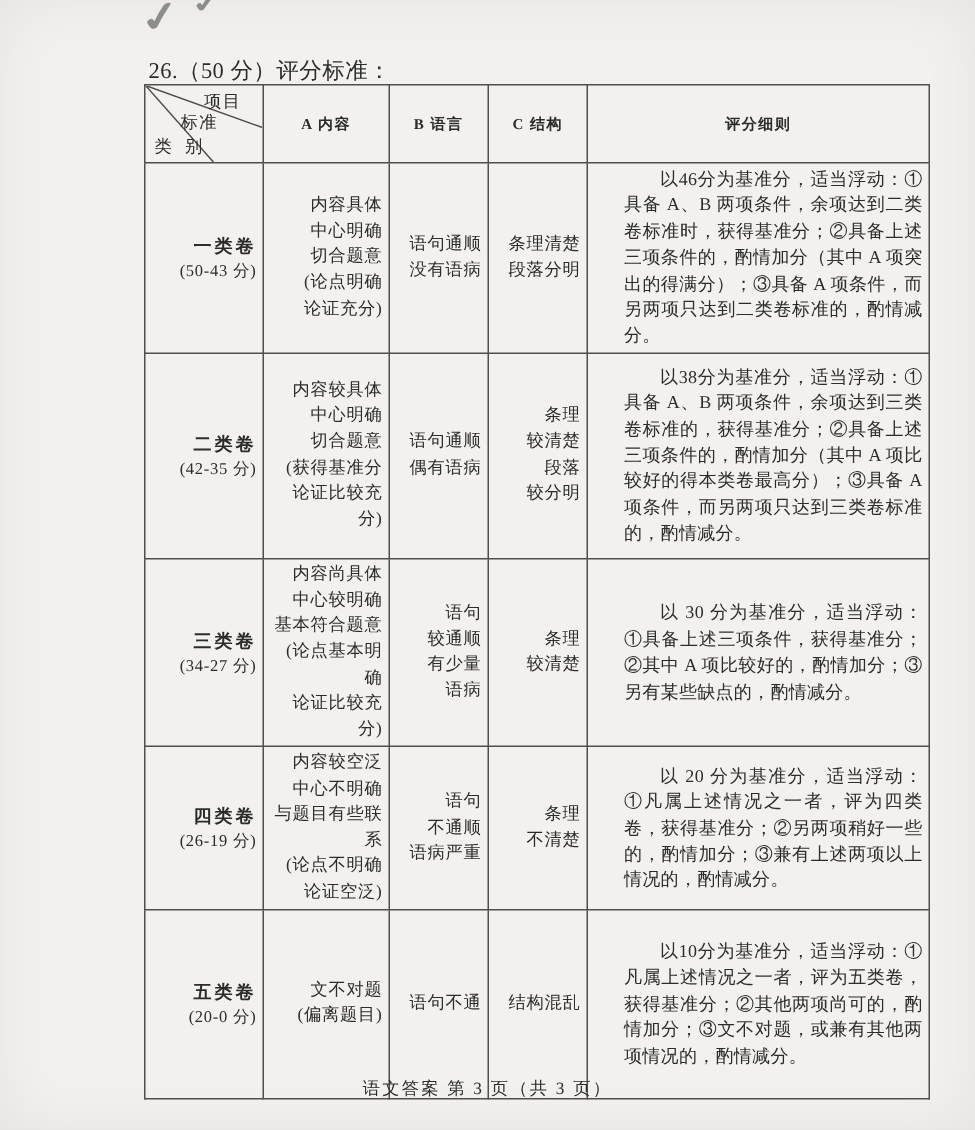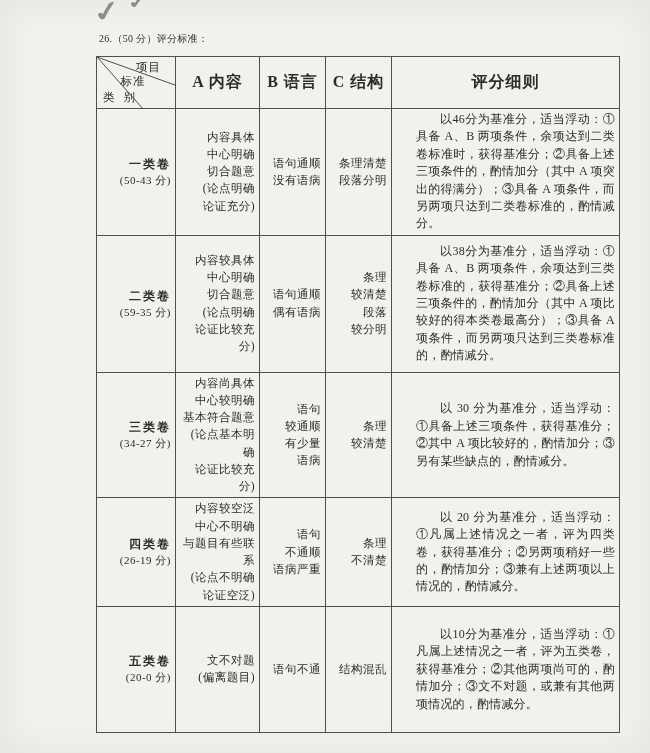--- a/index.html
+++ b/index.html
@@ -3,39 +3,39 @@
 <meta charset="utf-8">
 <style>
   html,body{margin:0;padding:0;background:#e7e6e4;}
   .page{
     position:relative;width:650px;height:753px;margin:0 auto;
     background:#f2f1ee;
     font-family:"Liberation Serif","DejaVu Serif",serif;
     color:#2c2c2a;overflow:hidden;
     box-shadow:inset 0 0 40px rgba(0,0,0,0.06);
   }
-  .heading{position:absolute;left:99px;top:32px;font-size:10px;letter-spacing:0.3px;}
+  .heading{position:absolute;left:99px;top:38px;font-size:15px;letter-spacing:0.3px;}
   .checkmark{position:absolute;color:#8d8d89;font-weight:bold;pointer-events:none;}
   .check-1{left:96px;top:-4px;font-size:26px;transform:rotate(-12deg) scaleX(1.25);}
   .check-2{left:130px;top:-10px;font-size:19px;transform:rotate(-6deg) scaleX(1.3);}
   table.rubric{
     position:absolute;left:96px;top:56px;width:523px;
     border-collapse:collapse;table-layout:fixed;
   }
   .rubric td{
     border:1px solid #504f4c;vertical-align:middle;
     padding:2px 4px;overflow:hidden;
   }
   tr.hrow{height:52px;}
   tr.r1{height:120px;}
   tr.r2{height:137px;}
   tr.r3{height:100px;}
   tr.r4{height:97px;}
   tr.r5{height:126px;}
-  .head-cell{font-size:16px;font-weight:bold;text-align:center;letter-spacing:1px;}
+  .head-cell{font-size:10px;font-weight:bold;text-align:center;letter-spacing:1px;}
   .corner-cell{position:relative;padding:0;}
   .corner-cell svg{position:absolute;left:0;top:0;width:100%;height:100%;}
   .corner-cell svg line{stroke:#504f4c;stroke-width:1;vector-effect:non-scaling-stroke;}
   .c-label{position:absolute;font-size:11.5px;letter-spacing:1px;}
   .c-top{top:3px;left:50%;}
   .c-mid{top:17px;left:30%;}
   .c-bot{bottom:3px;left:6px;letter-spacing:3px;}
   .cat-cell{text-align:right;}
   .cat-name{font-size:12px;font-weight:bold;letter-spacing:2px;}
   .cat-range{font-size:11px;margin-top:0;letter-spacing:0.5px;}
@@ -104,26 +104,26 @@
       <td class="mid-cell">条理清楚
 段落分明</td>
       <td class="detail-cell">
         <div class="detail-text">以46分为基准分，适当浮动：①具备 A、B 两项条件，余项达到二类卷标准时，获得基准分；②具备上述三项条件的，酌情加分（其中 A 项突出的得满分）；③具备 A 项条件，而另两项只达到二类卷标准的，酌情减分。</div>
       </td>
     </tr>
 
     <tr class="r2">
       <td class="cat-cell">
         <div class="cat-name">二类卷</div>
-        <div class="cat-range">(59-35 分)</div>
+        <div class="cat-range">(42-35 分)</div>
       </td>
       <td class="mid-cell">内容较具体
 中心明确
 切合题意
-(论点明确
+(获得基准分
 论证比较充分)</td>
       <td class="mid-cell">语句通顺
 偶有语病</td>
       <td class="mid-cell">条理
 较清楚
 段落
 较分明</td>
       <td class="detail-cell">
         <div class="detail-text">以38分为基准分，适当浮动：①具备 A、B 两项条件，余项达到三类卷标准的，获得基准分；②具备上述三项条件的，酌情加分（其中 A 项比较好的得本类卷最高分）；③具备 A 项条件，而另两项只达到三类卷标准的，酌情减分。</div>
       </td>
@@ -179,14 +179,15 @@
 (偏离题目)</td>
       <td class="mid-cell">语句不通</td>
       <td class="mid-cell">结构混乱</td>
       <td class="detail-cell">
         <div class="detail-text">以10分为基准分，适当浮动：①凡属上述情况之一者，评为五类卷，获得基准分；②其他两项尚可的，酌情加分；③文不对题，或兼有其他两项情况的，酌情减分。</div>
       </td>
     </tr>
   </tbody>
     </table>
 
+  <div class="footer">语文答案 第 3 页（共 3 页）</div>
 
 </div>
 
 </body></html>

